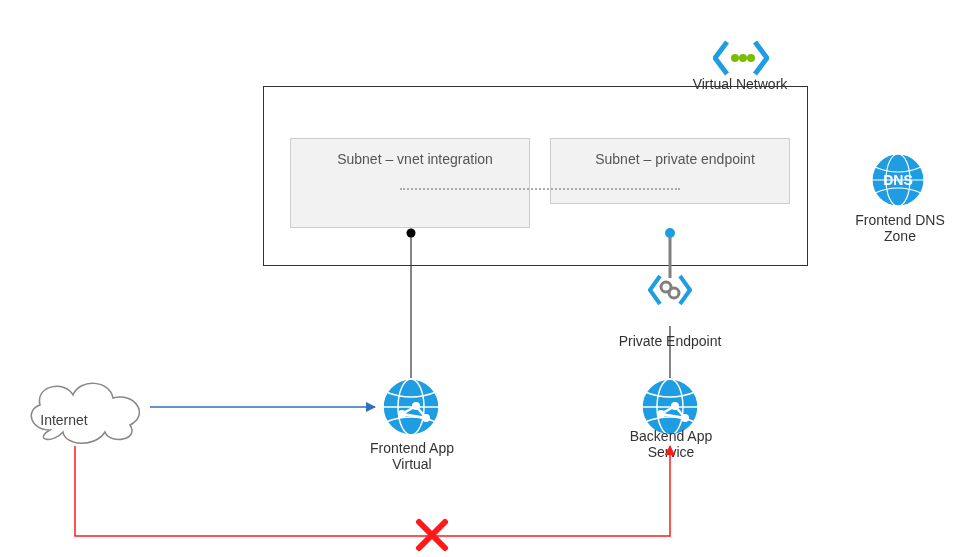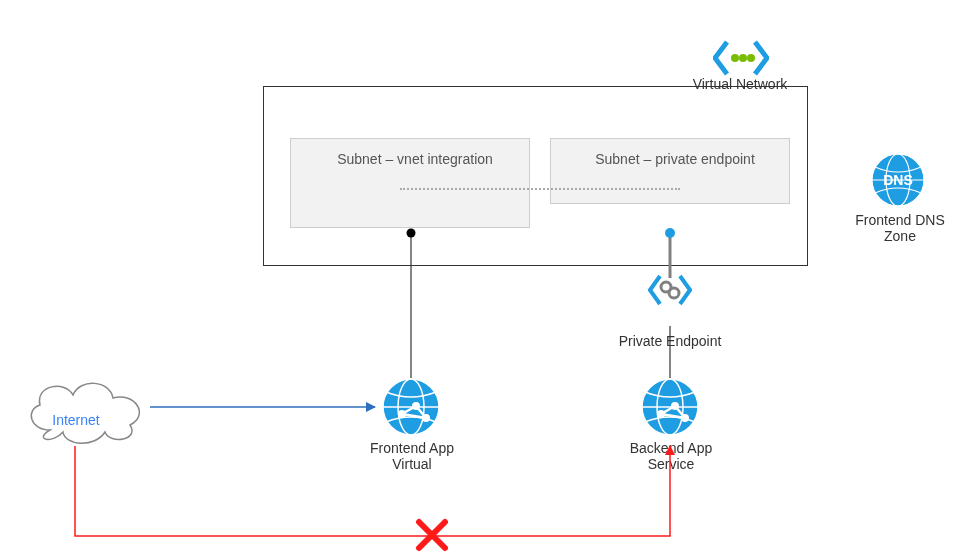--- a/index.html
+++ b/index.html
@@ -126,35 +126,35 @@
     <g fill="#fff">
       <circle cx="20" cy="36" r="4"></circle>
         <circle cx="34" cy="28" r="4"></circle>
         <circle cx="44" cy="40" r="4"></circle>
       <line x1="20" y1="36" x2="34" y2="28" stroke="#fff" stroke-width="2.5"></line>
       <line x1="34" y1="28" x2="44" y2="40" stroke="#fff" stroke-width="2.5"></line>
       <line x1="20" y1="36" x2="44" y2="40" stroke="#fff" stroke-width="2.5"></line>
     </g>
   </svg>
 </div>
-<div class="abs label" style="left:611px; top:440px; width:120px;">Backend App Service</div>
+<div class="abs label" style="left:611px; top:428px; width:120px;">Backend App Service</div>
 
 <div class="abs" style="left:15px; top:370px;">
   <svg width="140" height="80" viewBox="0 0 140 80">
     <path d="M35 60
              C15 60 10 40 25 35
              C20 15 50 10 58 25
              C65 8 95 10 98 28
              C120 22 135 45 115 55
              C125 70 95 75 90 62
              C80 78 50 76 48 62
              C38 74 18 70 35 60 Z" fill="#fff" stroke="#888" stroke-width="1.5"></path>
   </svg>
 </div>
-<div class="abs label" style="left:36px; top:412px; width:80px; color:#3b82f6;">Internet</div>
+<div class="abs label" style="left:24px; top:412px; width:80px; color:#404040;">Internet</div>
 
 <svg class="abs" style="left:150px; top:400px;" width="232" height="14">
   <defs>
     <marker id="blueArrow" viewBox="0 0 10 10" refX="9" refY="5" markerWidth="7" markerHeight="7" orient="auto">
       <path d="M0 0 L10 5 L0 10 z" fill="#2f6fbf"></path>
     </marker>
   </defs>
   <line x1="0" y1="7" x2="225" y2="7" stroke="#2f6fbf" stroke-width="1.5" marker-end="url(#blueArrow)"></line>
 </svg>
 

